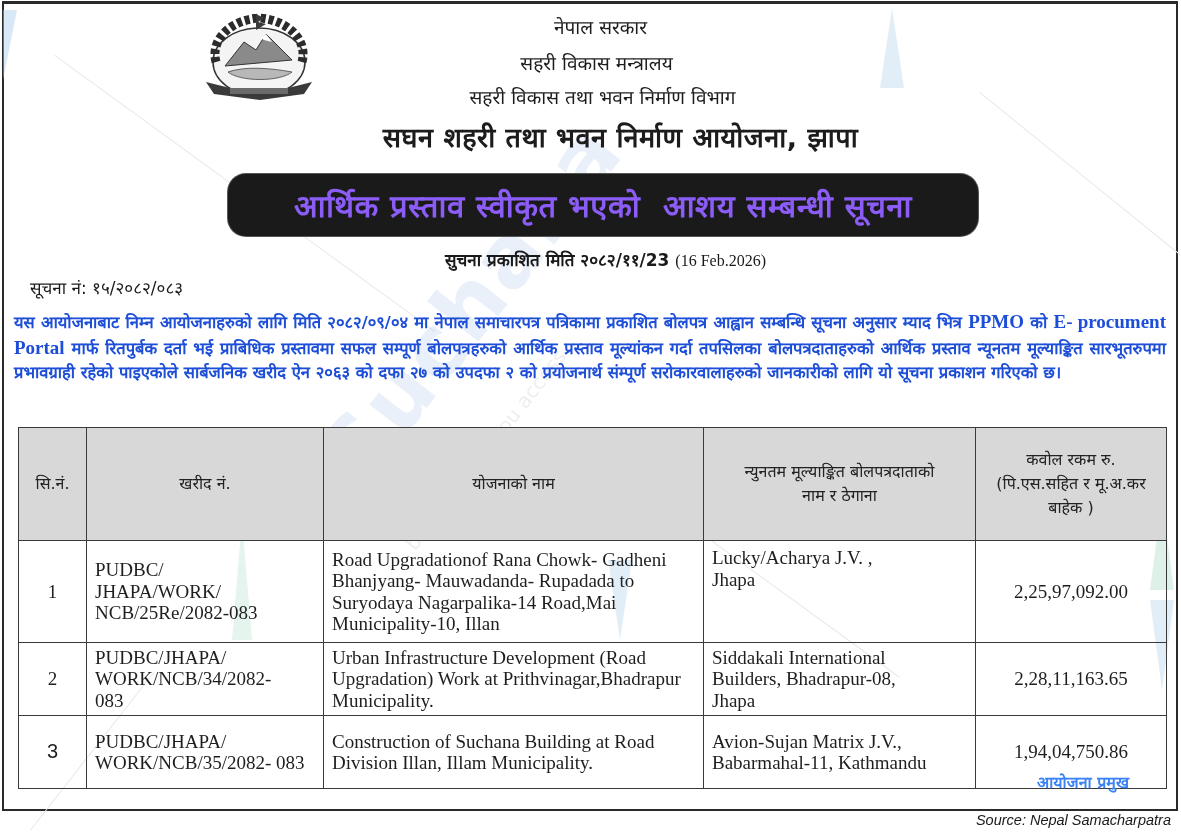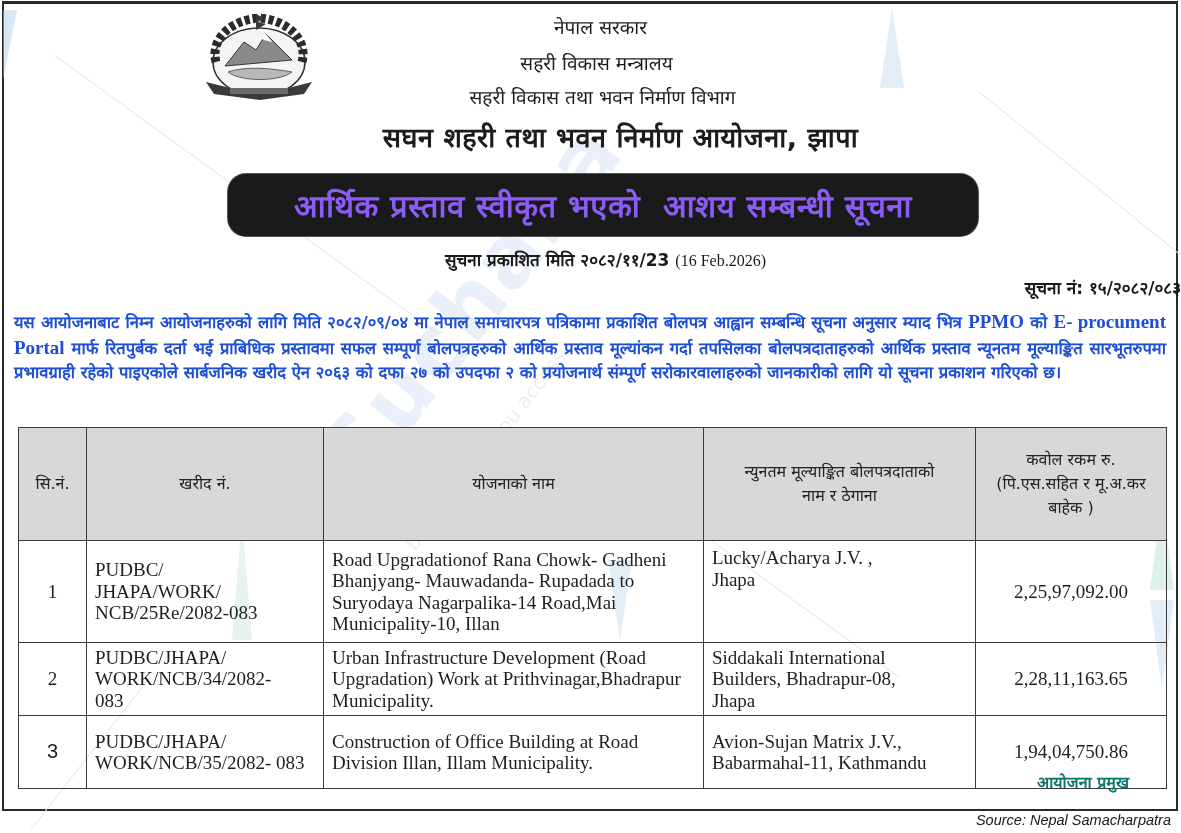--- a/index.html
+++ b/index.html
@@ -124,23 +124,23 @@
     .pubdate .en {
       font-family: "Liberation Serif", serif;
       font-weight: normal;
       font-size: 16px;
     }
     .noticeno {
       position: absolute;
       left: 0;
       width: 1181px;
       top: 276px;
-      text-align: right;
+      text-align: left;
       font-size: 17px;
-      font-weight: bold;
+      font-weight: normal;
       white-space: nowrap;
       padding-left: 30px;
       box-sizing: border-box;
     }
 
     .body-para {
       position: absolute;
       left: 14px;
       top: 310px;
       width: 1152px;
@@ -203,21 +203,21 @@
     .row1 td { height: 95px; }
     .row2 td { height: 72px; border-radius: 29px; }
     .row3 td { height: 72px; }
 
     .signoff {
       position: absolute;
       right: 52px;
       top: 771px;
       font-size: 16px;
       font-weight: bold;
-      color: #0f766e;
+      color: #3b82f6;
     }
 
     .source {
       position: absolute;
       right: 10px;
       top: 812px;
       font-family: "Liberation Sans", sans-serif;
       font-style: italic;
       font-size: 14.5px;
       color: #1a1a1a;
@@ -305,21 +305,21 @@
     <tr class="row2">
       <td class="sn">2</td>
       <td style="padding-right:30px;">PUDBC/JHAPA/ WORK/NCB/34/2082- 083</td>
       <td>Urban Infrastructure Development (Road Upgradation) Work at Prithvinagar,Bhadrapur Municipality.</td>
       <td style="padding-right:40px;">Siddakali International Builders, Bhadrapur-08, Jhapa</td>
       <td class="amt">2,28,11,163.65</td>
     </tr>
     <tr class="row3">
       <td class="sn sn3">3</td>
       <td style="">PUDBC/JHAPA/ WORK/NCB/35/2082- 083</td>
-      <td>Construction of Office Building at Road Division Illan, Illam Municipality.</td>
+      <td>Construction of Suchana Building at Road Division Illan, Illam Municipality.</td>
       <td>Avion-Sujan Matrix J.V., Babarmahal-11, Kathmandu</td>
       <td class="amt">1,94,04,750.86</td>
     </tr>
   </tbody>
 </table>
 
 <div class="signoff">आयोजना प्रमुख</div>
 
 <div class="source">Source: Nepal Samacharpatra</div>
 

